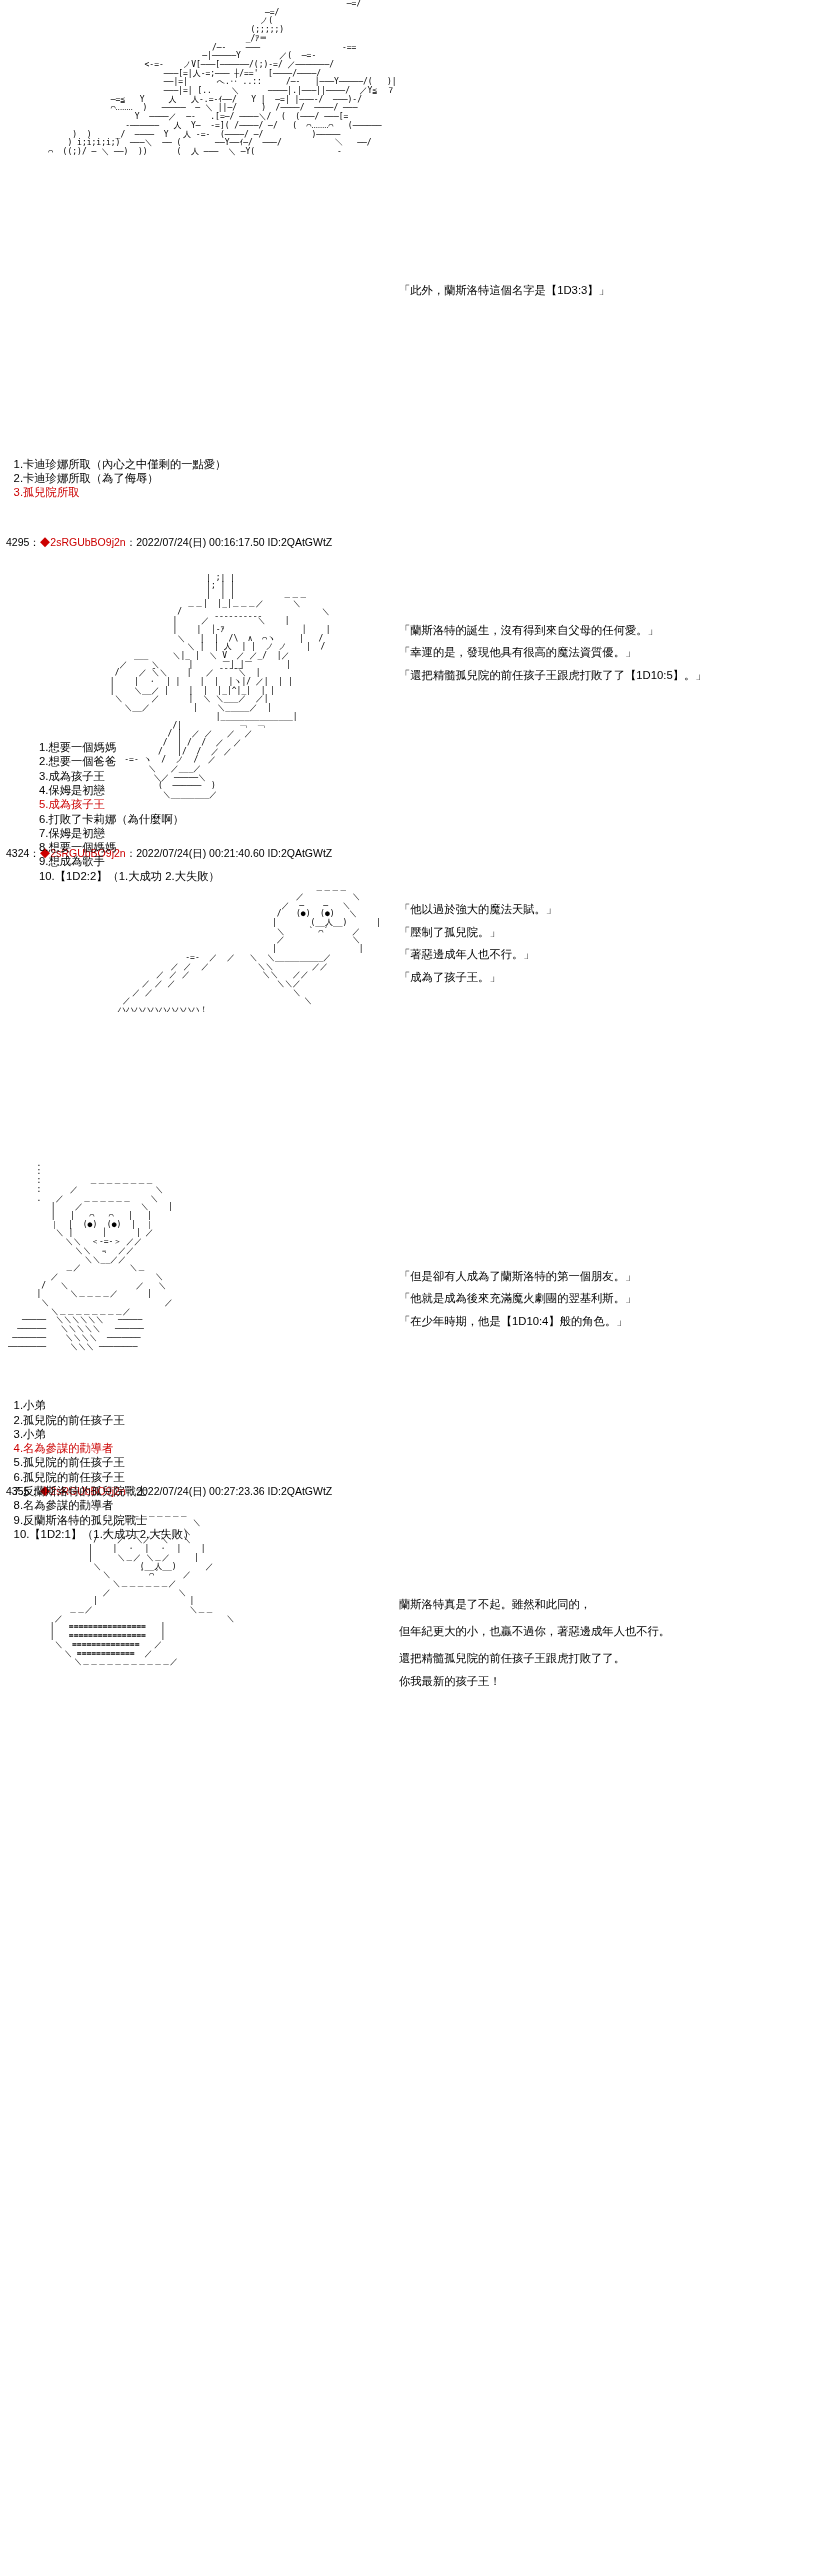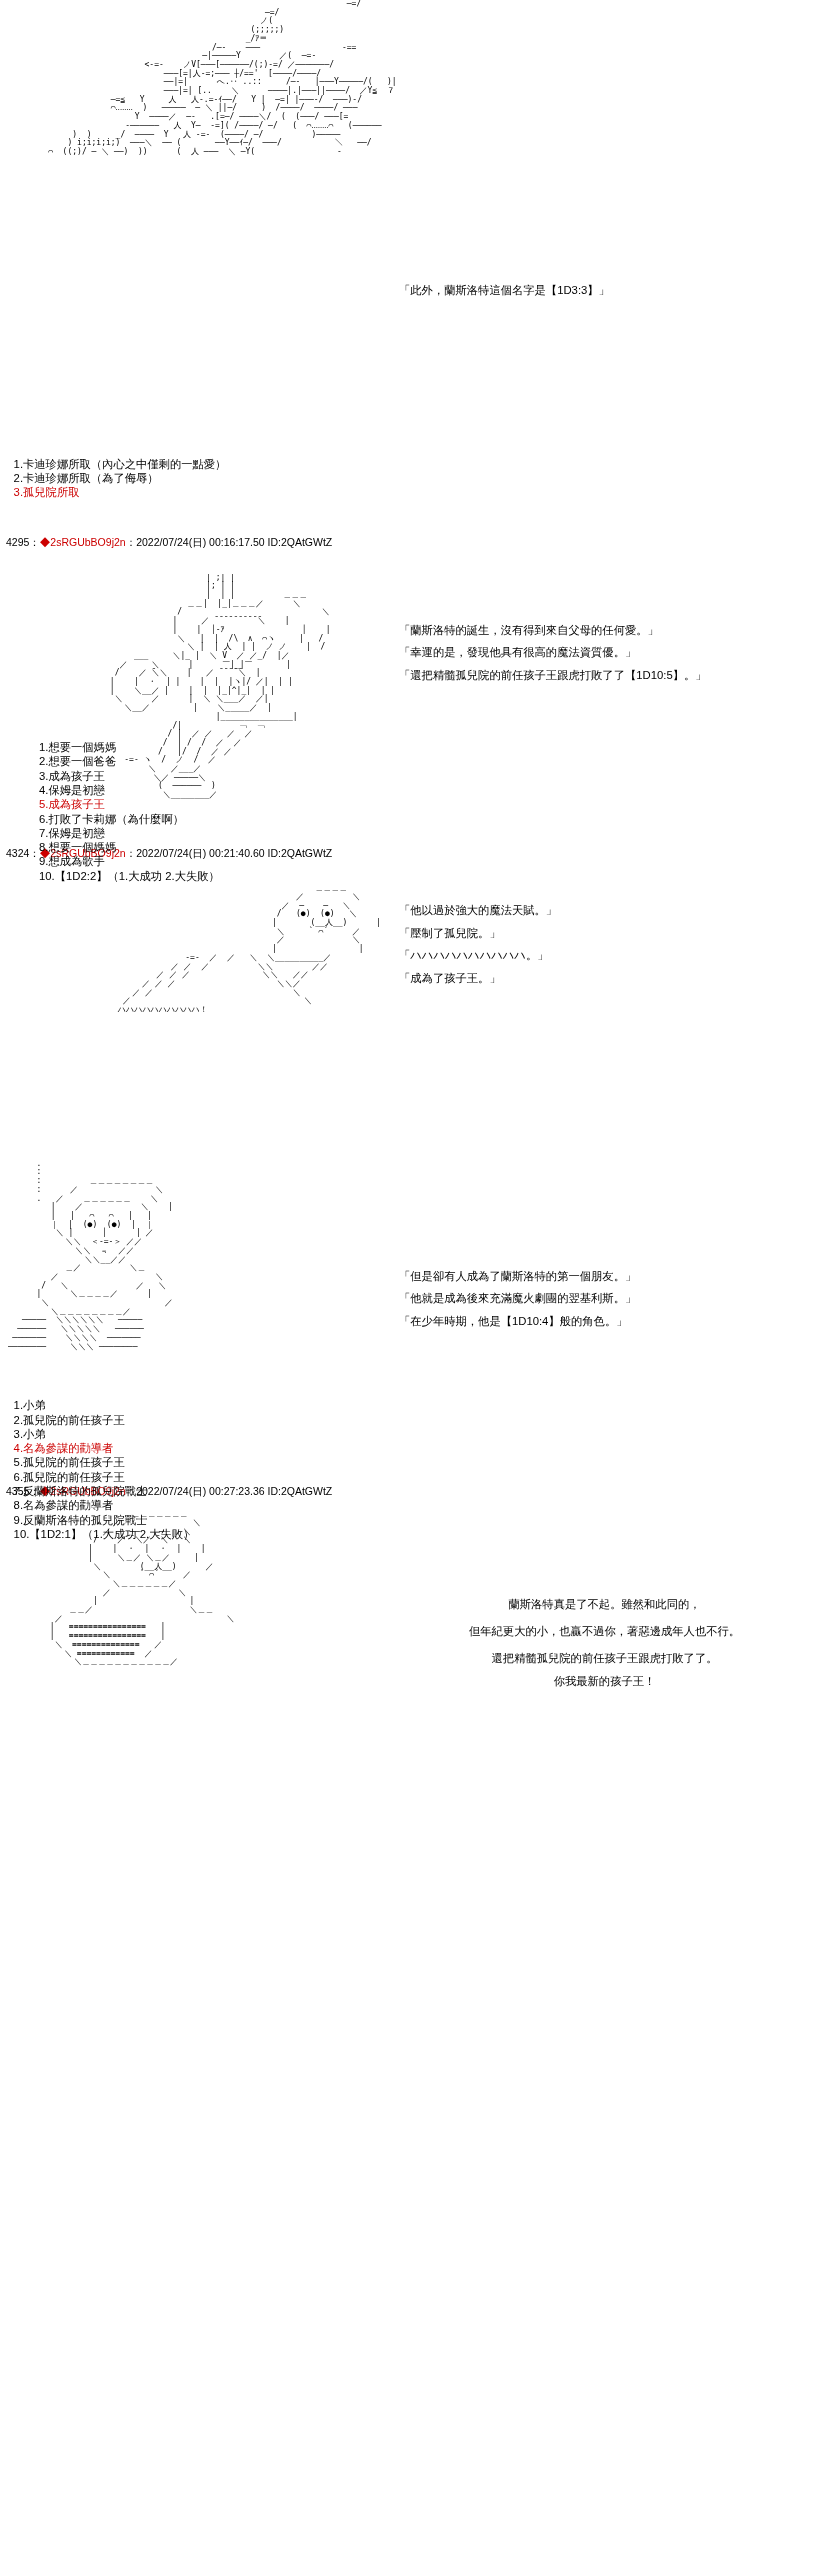--- a/index.html
+++ b/index.html
@@ -178,24 +178,24 @@
                                   ＼     ` ⌒´     ／
                                   ／              ＼
                                  |                 |
                ‐=‐  ／  ／   ＼  ＼__________／
             ／ ／  ／          ＼＼        ／／
          ／ ／ ／               ＼＼   ／／
       ／ ／ ／                     ＼＼／
     ／ ／                             ＼
   ／                                    ＼
  ハハハハハハハハハハ！</pre>
-      <div class="speech-col" style="top:15px;">
+      <div class="speech-col" style="top:15px;font-family:Liberation Mono, monospace;">
         <div class="speech">「他以過於強大的魔法天賦。」</div>
         <div class="speech">「壓制了孤兒院。」</div>
-        <div class="speech">「ハハハハハハハハハハ。」</div>
+        <div class="speech">「著惡邊成年人也不行。」</div>
         <div class="speech">「成為了孩子王。」</div>
       </div>
     </div>
   </div>
 
   <div class="spacer-md"></div>
 
   <div class="post">
     <div style="position:relative; height:316px;">
       <pre class="aa" style="position:absolute;left:7.5px;top:0;width:392px;">      .
@@ -258,21 +258,21 @@
               ＼＿＿＿＿＿＿／
             ／              ＼
           |                   |
      ＿＿／                    ＼＿＿
   ／                                  ＼
  |   ≡≡≡≡≡≡≡≡≡≡≡≡≡≡≡≡   |
  |   ≡≡≡≡≡≡≡≡≡≡≡≡≡≡≡≡   |
   ＼  ≡≡≡≡≡≡≡≡≡≡≡≡≡≡   ／
     ＼ ≡≡≡≡≡≡≡≡≡≡≡≡  ／
       ＼＿＿＿＿＿＿＿＿＿＿＿／</pre>
-      <div class="speech-col" style="top:83px;text-align:center;">
+      <div class="speech-col" style="top:83px;">
         <div class="narration">蘭斯洛特真是了不起。雖然和此同的，</div>
         <div style="height:4.5px"></div>
         <div class="narration">但年紀更大的小，也贏不過你，著惡邊成年人也不行。</div>
         <div style="height:4.5px"></div>
         <div class="narration">還把精髓孤兒院的前任孩子王跟虎打敗了了。</div>
         <div class="narration">你我最新的孩子王！</div>
       </div>
     </div>
   </div>
 

